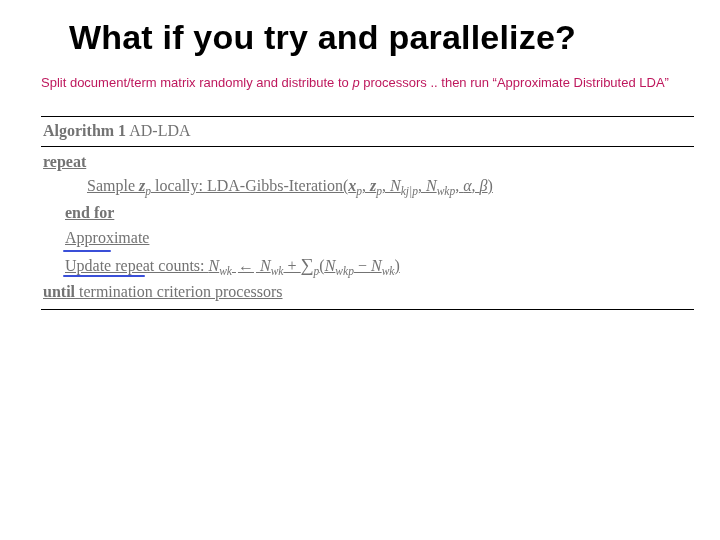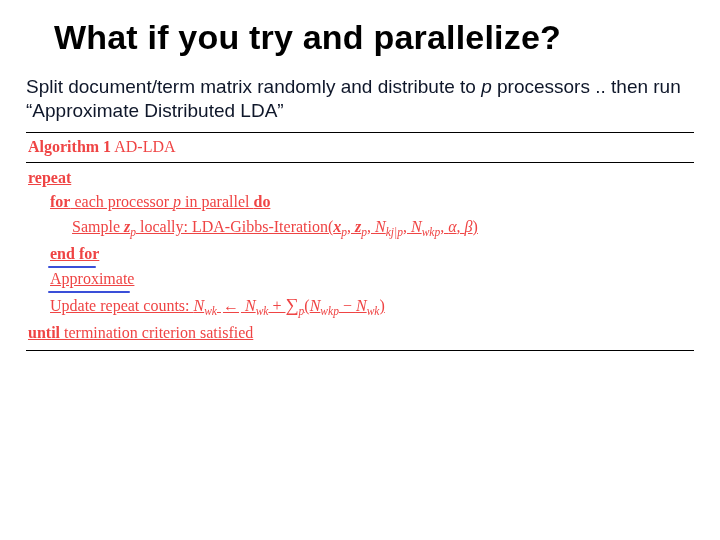--- a/index.html
+++ b/index.html
@@ -6,42 +6,42 @@
     margin: 0;
     padding: 0;
     width: 720px;
     height: 540px;
     background: #ffffff;
     font-family: Arial, Helvetica, sans-serif;
     color: #000000;
     overflow: hidden;
   }
   .slide {
-    padding: 18px 26px 0 26px;
+    padding: 18px 26px 0 41px;
   }
   .title {
     font-size: 34px;
     font-weight: bold;
     margin: 0 0 18px 28px;
     color: #000000;
     letter-spacing: 0.2px;
   }
   .intro {
-    font-size: 19px;
+    font-size: 13px;
     line-height: 1.28;
-    margin: 0 10px 8px 0;
-    color: #0f172a;
+    margin: 0 10px 24px 0;
+    color: #be185d;
   }
   .intro .ital { font-style: italic; }
 
   .algo {
     margin-top: 4px;
     font-family: "Times New Roman", Times, serif;
     font-size: 16px;
-    color: #ef4444;
+    color: #737373;
     width: 100%;
   }
   .algo .rule-thick { border-top: 1.4px solid #000; margin: 0; }
   .algo .rule-thin  { border-top: 0.9px solid #000; margin: 0; }
   .algo .header {
     padding: 5px 2px 6px 2px;
   }
   .algo .header .algolabel { font-weight: bold; }
   .algo .body {
     padding: 3px 2px 4px 2px;
@@ -83,23 +83,20 @@
       <span class="algolabel">Algorithm 1</span>
       <span>AD-LDA</span>
     </div>
     <div class="rule-thin"></div>
     <div class="body">
 
       <div>
         <span class="kw">repeat</span>
       </div>
 
-      <div class="ind1">
-        <span class="kw">for</span><span> each processor </span><span class="ital">p</span><span> in parallel </span><span class="kw">do</span>
-      </div>
 
 
       <div class="ind2">
         <span>Sample </span><span class="kw ital">z</span><span class="sub">p</span><span> locally: LDA-Gibbs-Iteration(</span><span class="kw ital">x</span><span class="sub">p</span>, <span class="kw ital">z</span><span class="sub">p</span>, <span class="ital">N</span><span class="sub">kj|p</span>, <span class="ital">N</span><span class="sub">wkp</span>, <span class="ital">α</span>, <span class="ital">β</span><span>)</span>
       </div>
 
       <div class="ind1">
         <span class="kw">end for</span>
       </div>
 
@@ -107,21 +104,21 @@
         <span>Approximate</span>
       </div>
 
       <div class="ind1">
         <span>Update repeat counts: </span><span class="ital">N</span><span class="sub">wk</span>
         <span class="arrow">←</span>
         <span class="ital">N</span><span class="sub">wk</span><span> + </span><span class="sum">∑</span><span class="sub">p</span><span>(</span><span class="ital">N</span><span class="sub">wkp</span><span> − </span><span class="ital">N</span><span class="sub">wk</span><span>)</span>
       </div>
 
       <div>
-        <span class="kw">until</span><span> termination criterion satisfied</span>
+        <span class="kw">until</span><span> termination criterion processors</span>
       </div>
 
     </div>
     <div class="rule-thick"></div>
 
     <div class="blue-underline" style="left:22px; top:134px; width:48px;"></div>
     <div class="blue-underline" style="left:22px; top:159px; width:82px;"></div>
   </div>
 
 </div>

